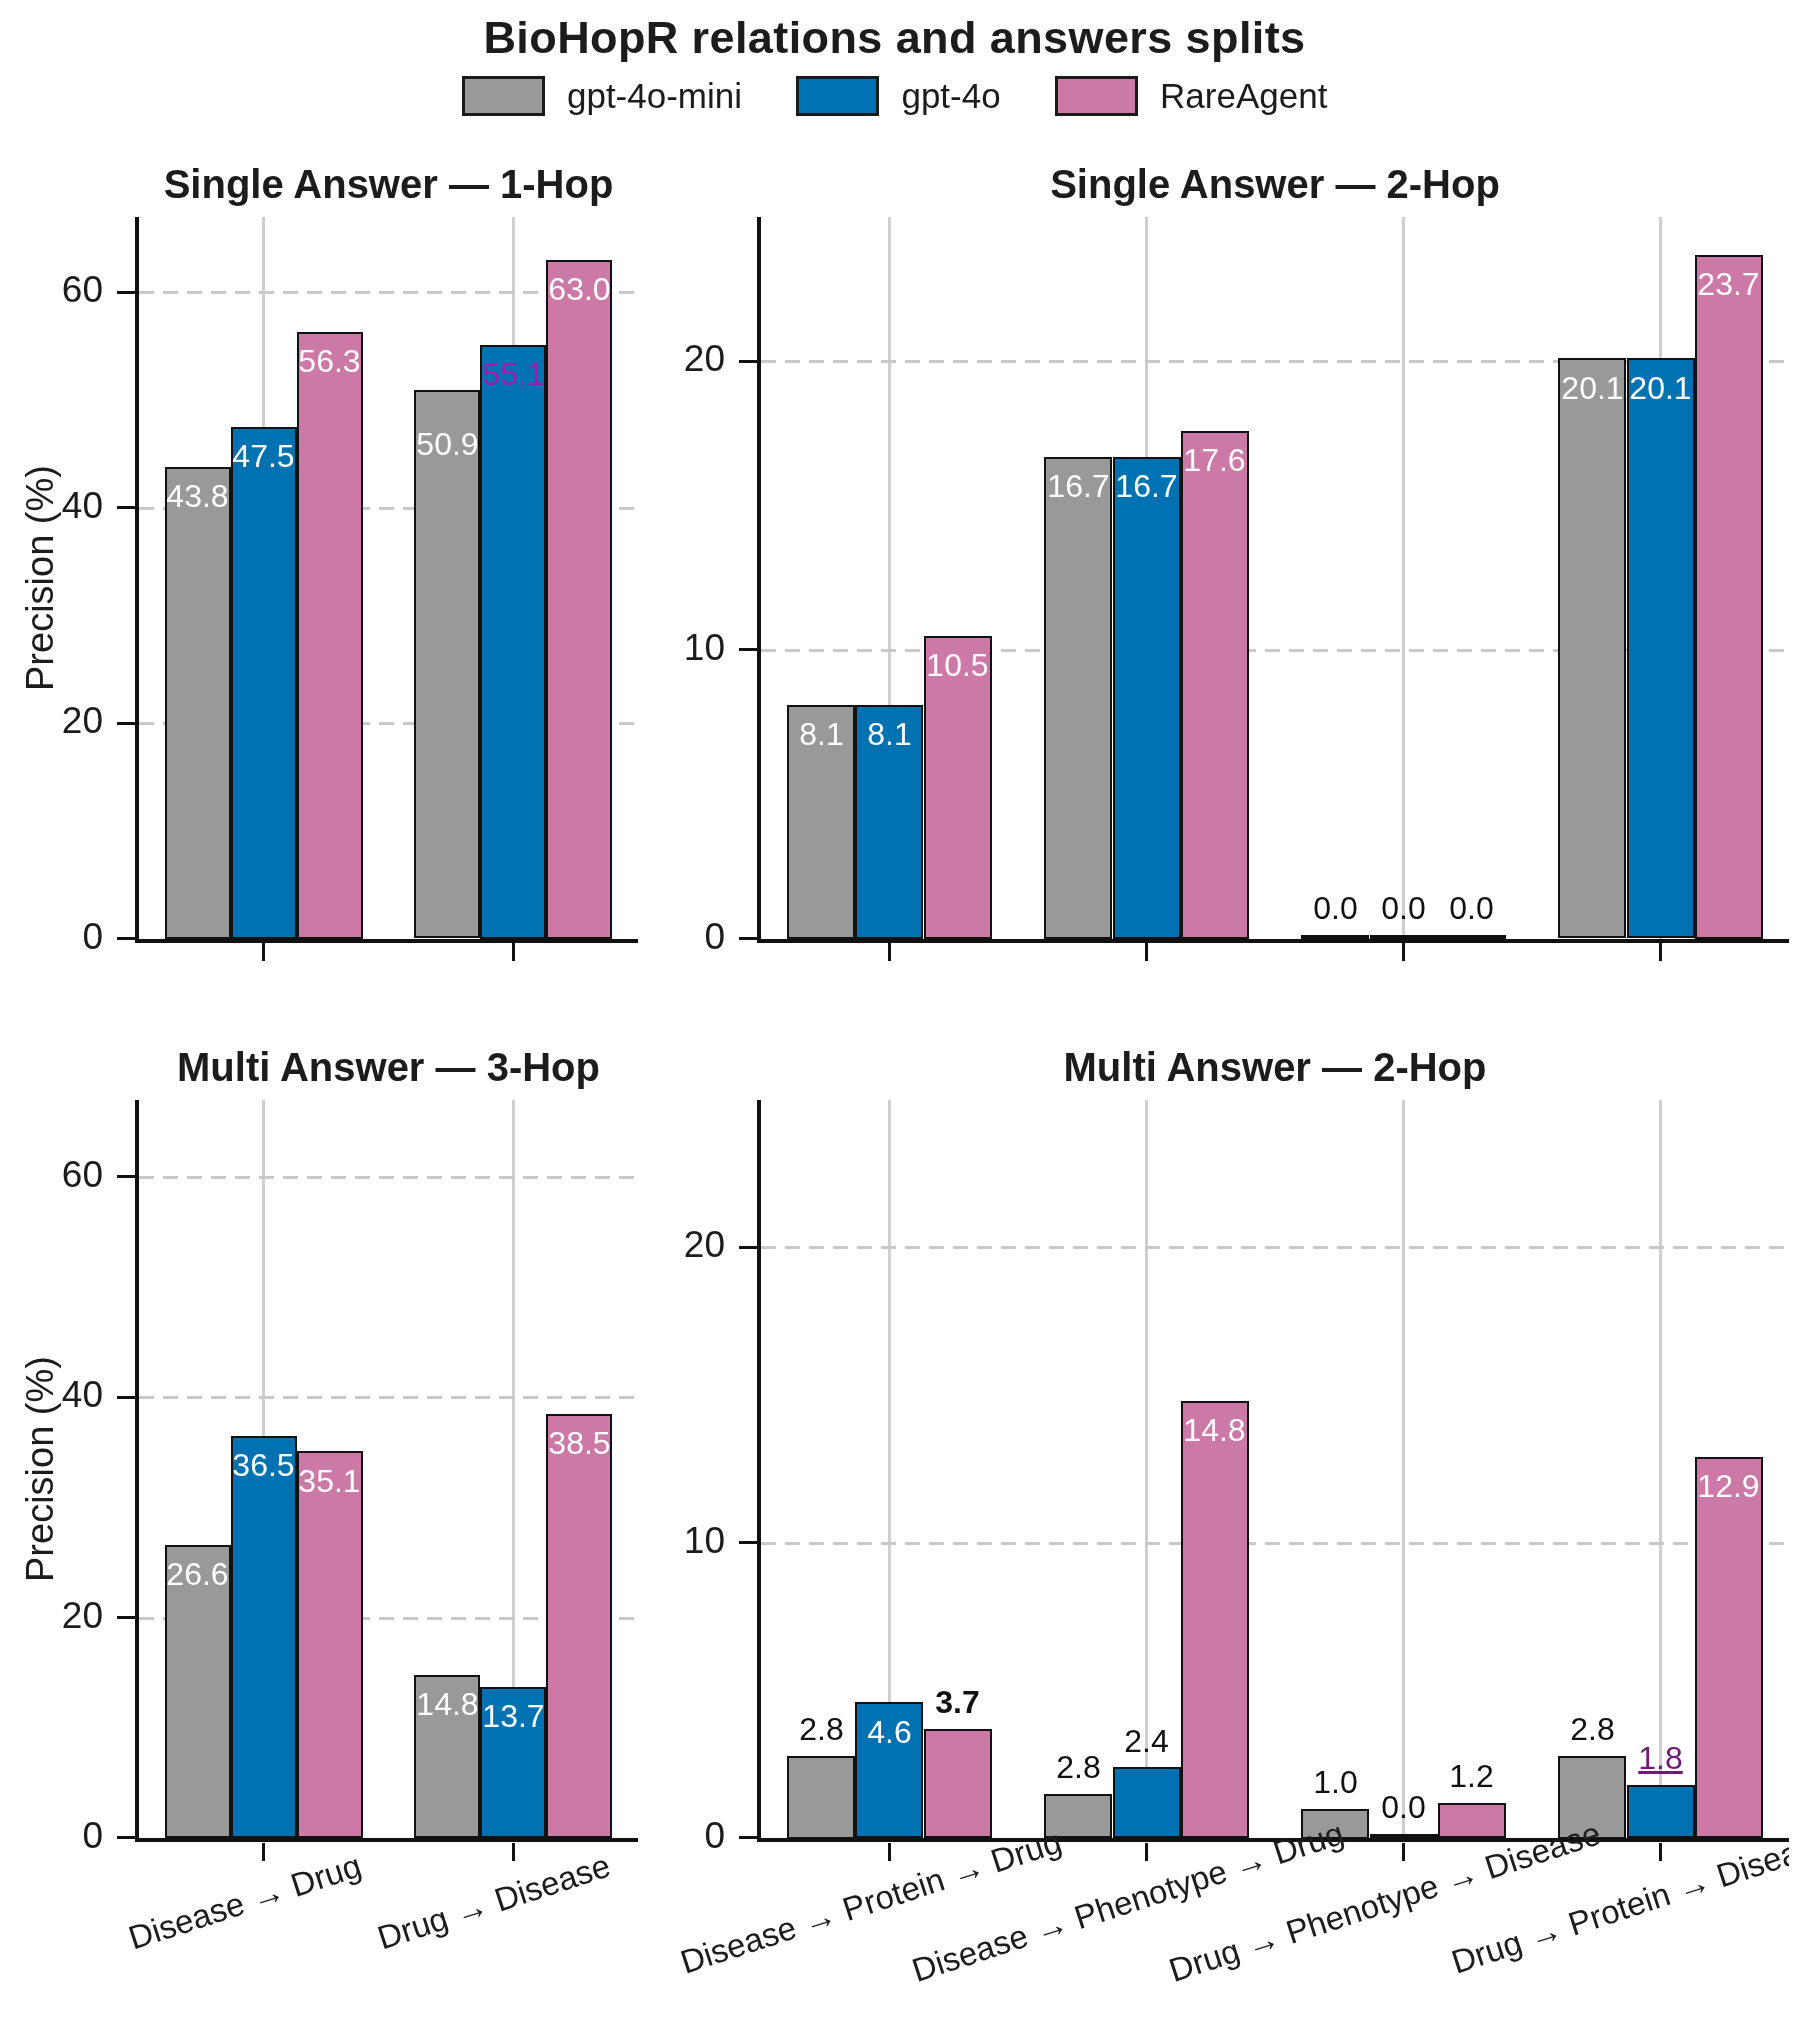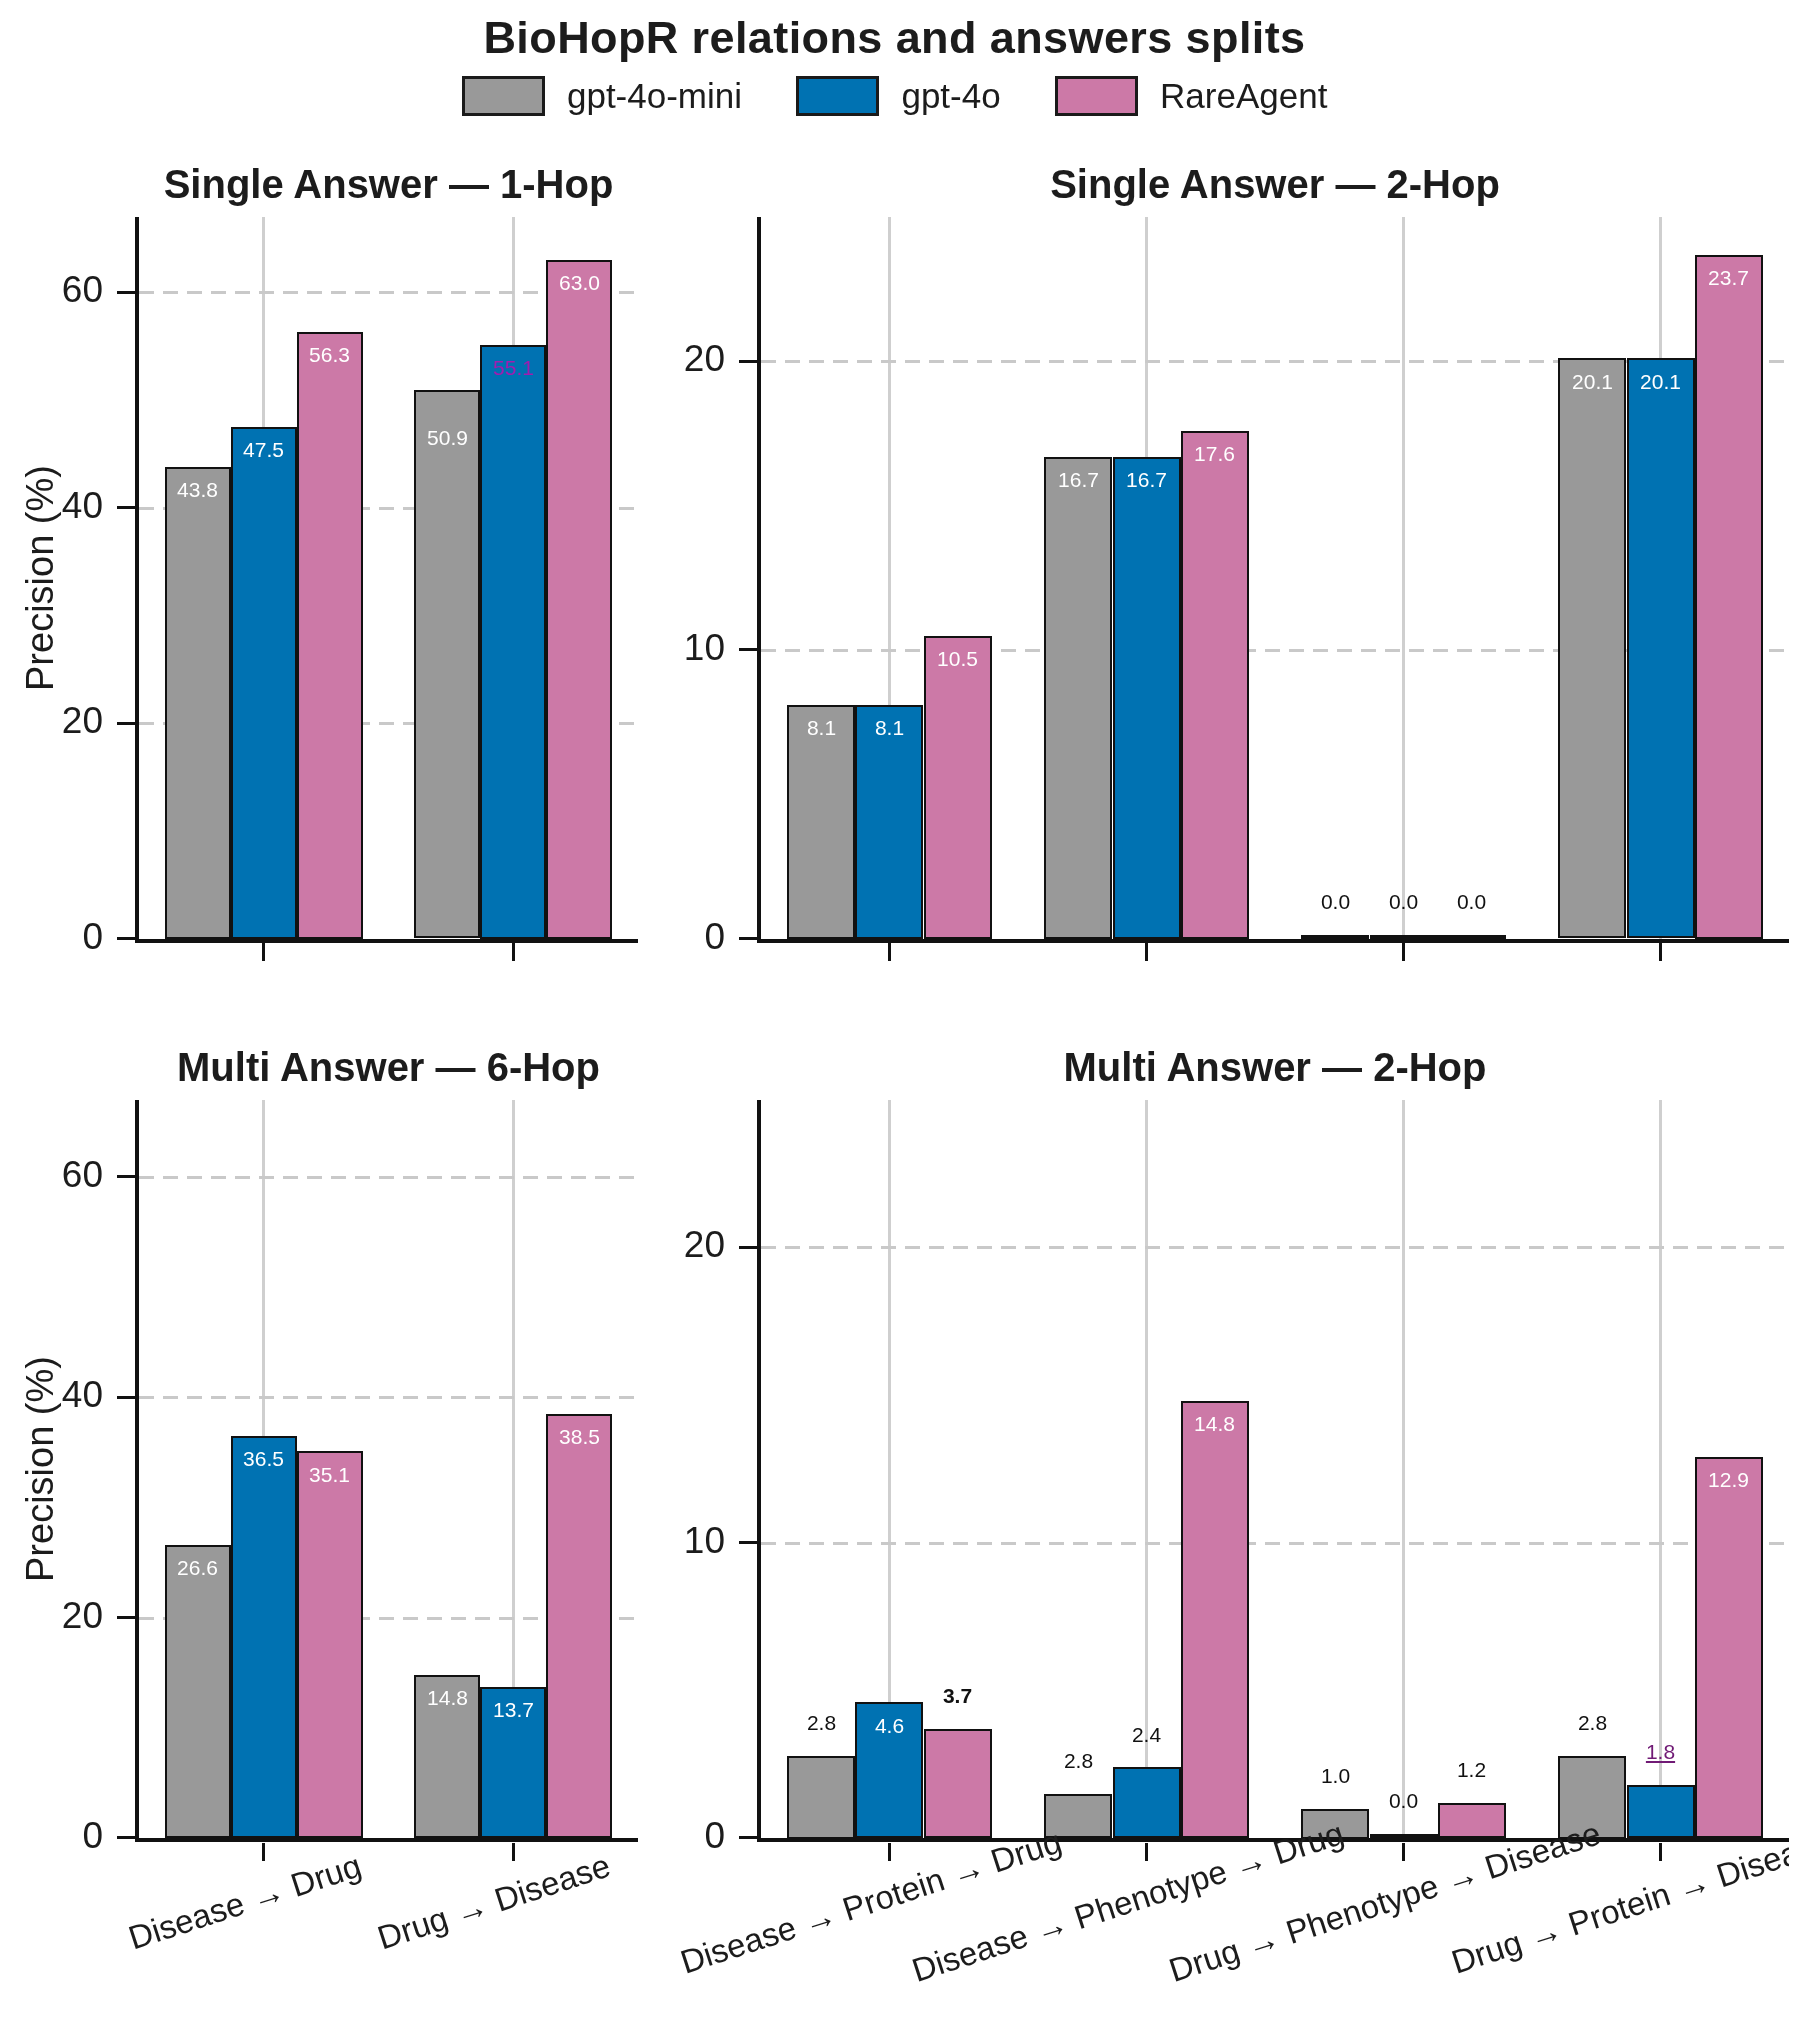--- a/index.html
+++ b/index.html
@@ -13,21 +13,21 @@
   .swatch{display:inline-block;width:83px;height:40px;border:3.4px solid #1a1a1a;box-sizing:border-box;}
   .legend-label{font-size:35px;color:#1c1c1c;}
   .panel-title{position:absolute;text-align:center;font-size:40px;font-weight:700;color:#1c1c1c;}
   .ylabel{position:absolute;white-space:nowrap;font-size:38px;color:#1c1c1c;
           transform:translate(-50%,-50%) rotate(-90deg);}
   .plot{position:absolute;border-left:4.3px solid #111;border-bottom:4.3px solid #111;box-sizing:content-box;}
   .gridline-v{position:absolute;width:2.6px;background:#cfcfcf;top:0;}
   .gridline-h{position:absolute;height:2.6px;left:0;
               background:repeating-linear-gradient(90deg,#c9c9c9 0 14.6px,rgba(0,0,0,0) 14.6px 24px);}
   .bar{position:absolute;border:2.6px solid #111;box-sizing:border-box;}
-  .bar-value{position:absolute;width:189px;text-align:center;font-size:21px;}
+  .bar-value{position:absolute;width:189px;text-align:center;font-size:32px;}
   .ytick{position:absolute;width:18px;height:3.4px;background:#111;}
   .ytick-label{position:absolute;width:198px;text-align:right;font-size:37px;color:#1c1c1c;}
   .xtick{position:absolute;width:3.4px;height:18px;background:#111;}
   .xcat-label{position:absolute;white-space:nowrap;font-size:33px;color:#1c1c1c;
               transform:translateX(-50%) rotate(-18deg);}
 </style>
 </head>
 <body>
 
 <div class="canvas">
@@ -44,21 +44,21 @@
       <span class="legend-label">gpt-4o</span>
     </div>
     <div class="legend-item">
       <span class="swatch" style="background: rgb(204, 121, 167);"></span>
       <span class="legend-label">RareAgent</span>
     </div>
   </div>
 
   <div class="panel-title" style="left: 139px; top: 162px; width: 499px;">Single Answer — 1-Hop</div>
   <div class="panel-title" style="left: 761px; top: 162px; width: 1028px;">Single Answer — 2-Hop</div>
-  <div class="panel-title" style="left: 139px; top: 1045px; width: 499px;">Multi Answer — 6-Hop</div>
+  <div class="panel-title" style="left: 139px; top: 1045px; width: 499px;">Multi Answer — 3-Hop</div>
   <div class="panel-title" style="left: 761px; top: 1045px; width: 1028px;">Multi Answer — 2-Hop</div>
 
   <div class="ylabel" style="left: 40px; top: 578px;">Precision (%)</div>
   <div class="ylabel" style="left: 40px; top: 1469px;">Precision (%)</div>
 
   <div class="plot" style="left: 135px; top: 217px; width: 499px; height: 722px;">
       <div class="gridline-v" style="left: 123px; height: 722px;"></div>
       <div class="gridline-v" style="left: 373px; height: 722px;"></div>
       <div class="gridline-h" style="top: 505px; width: 499px;"></div>
       <div class="gridline-h" style="top: 290px; width: 499px;"></div>

